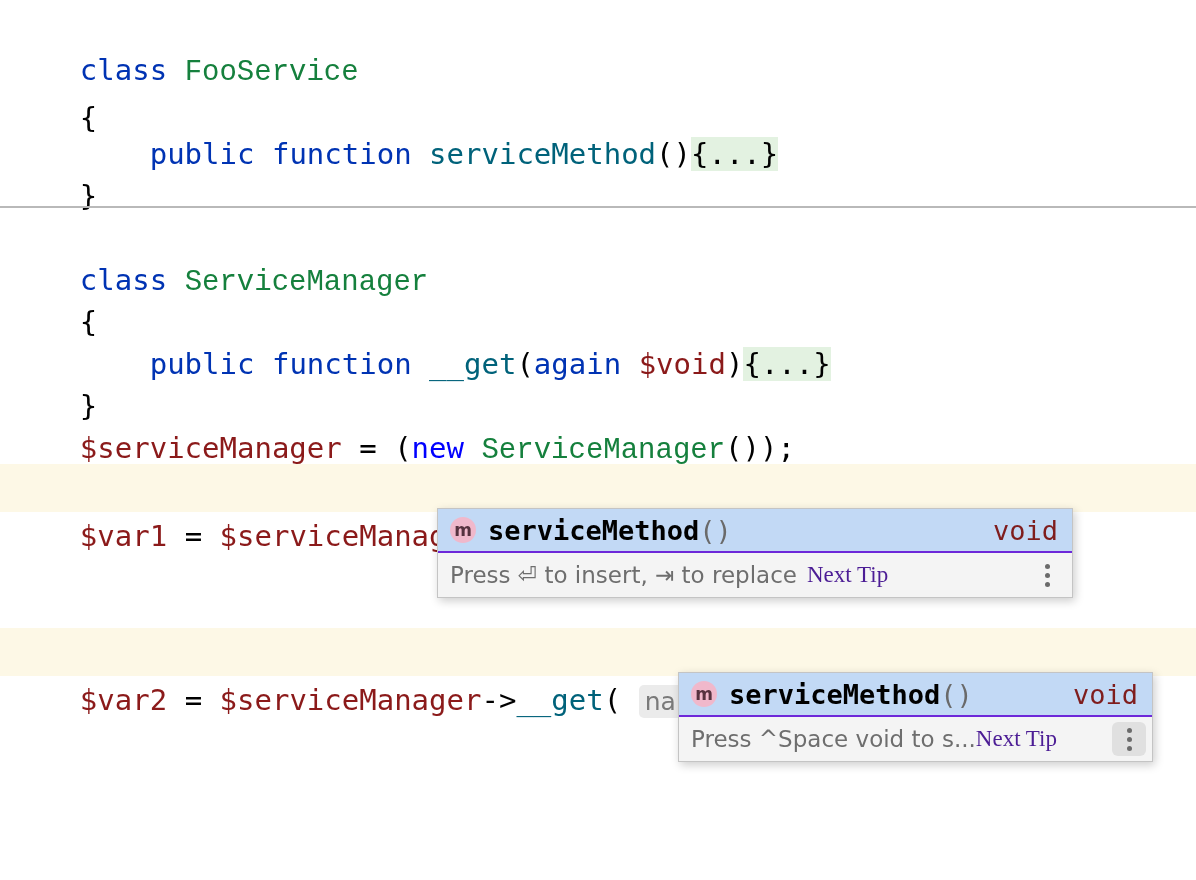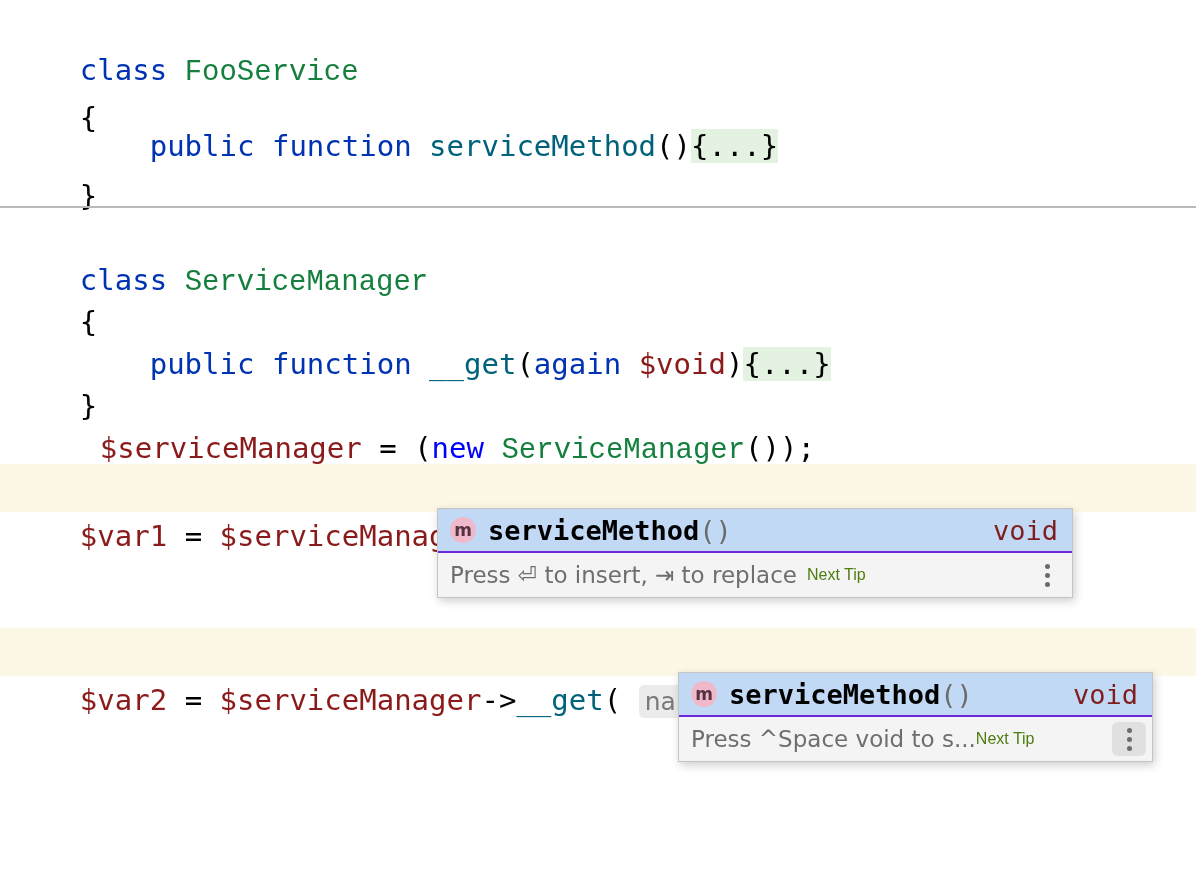--- a/index.html
+++ b/index.html
@@ -155,23 +155,23 @@
     padding: 0 8px 0 12px;
     box-sizing: border-box;
   }
   .hint-text {
     font-family: "DejaVu Sans", "Liberation Sans", sans-serif;
     font-size: 23px;
     color: #6e6e6e;
     white-space: nowrap;
   }
   .hint-link {
-    font-family: Liberation Sans, sans-serif;
-    font-size: 16px;
-    color: #4d7c0f;
+    font-family: Liberation Serif, serif;
+    font-size: 23px;
+    color: #4c1d95;
     white-space: nowrap;
     cursor: pointer;
   }
   .kebab {
     margin-left: auto;
     width: 34px;
     height: 34px;
     border-radius: 6px;
     display: flex;
     flex-direction: column;
@@ -200,21 +200,21 @@
 <div class="editor">
 
   <div class="code-line" style="top:-2px;">
     <span class="pad"></span><span class="kw">class</span><span class="punc"> </span><span class="ident">FooService</span>
   </div>
 
   <div class="code-line" style="top:46px;">
     <span class="pad"></span><span class="punc">{</span>
   </div>
 
-  <div class="code-line" style="top:74px;">
+  <div class="code-line" style="top:82px;">
     <span class="pad"></span><span class="punc">    </span><span class="kw">public</span><span class="punc"> </span><span class="kw">function</span><span class="punc"> </span><span class="method">serviceMethod</span><span class="punc">()</span><span class="fold">{...}</span>
   </div>
 
   <div class="code-line" style="top:124px;">
     <span class="pad"></span><span class="punc">}</span>
   </div>
 
   <div class="divider" style="top:206px;"></div>
 
   <div class="code-line" style="top:208px;">
@@ -226,21 +226,21 @@
   </div>
 
   <div class="code-line" style="top:292px;">
     <span class="pad"></span><span class="punc">    </span><span class="kw">public</span><span class="punc"> </span><span class="kw">function</span><span class="punc"> </span><span class="method">__get</span><span class="punc">(</span><span class="kw">again</span><span class="punc"> </span><span class="phpvar">$void</span><span class="punc">)</span><span class="fold">{...}</span>
   </div>
 
   <div class="code-line" style="top:334px;">
     <span class="pad"></span><span class="punc">}</span>
   </div>
 
-  <div class="code-line" style="top:376px;padding-left:20px;">
+  <div class="code-line" style="top:376px;">
     <span class="pad"></span><span class="phpvar">$serviceManager</span><span class="punc"> </span><span class="punc">=</span><span class="punc"> (</span><span class="kw-blue">new</span><span class="punc"> </span><span class="ident">ServiceManager</span><span class="punc">());</span>
   </div>
 
   <div class="code-line caret-line" style="top:464px;">
     <span class="pad"></span><span class="phpvar">$var1</span><span class="punc"> </span><span class="punc">=</span><span class="punc"> </span><span class="phpvar">$serviceManager</span><span class="punc">-&gt;</span><span class="field">foo</span><span class="punc">-&gt;</span><span class="caret"></span><span class="squiggle punc">;</span>
   </div>
 
   <div class="popup popup1" style="left:437px; top:508px; width:636px;">
     <div class="popup-row">
       <span class="m-badge">m</span>

